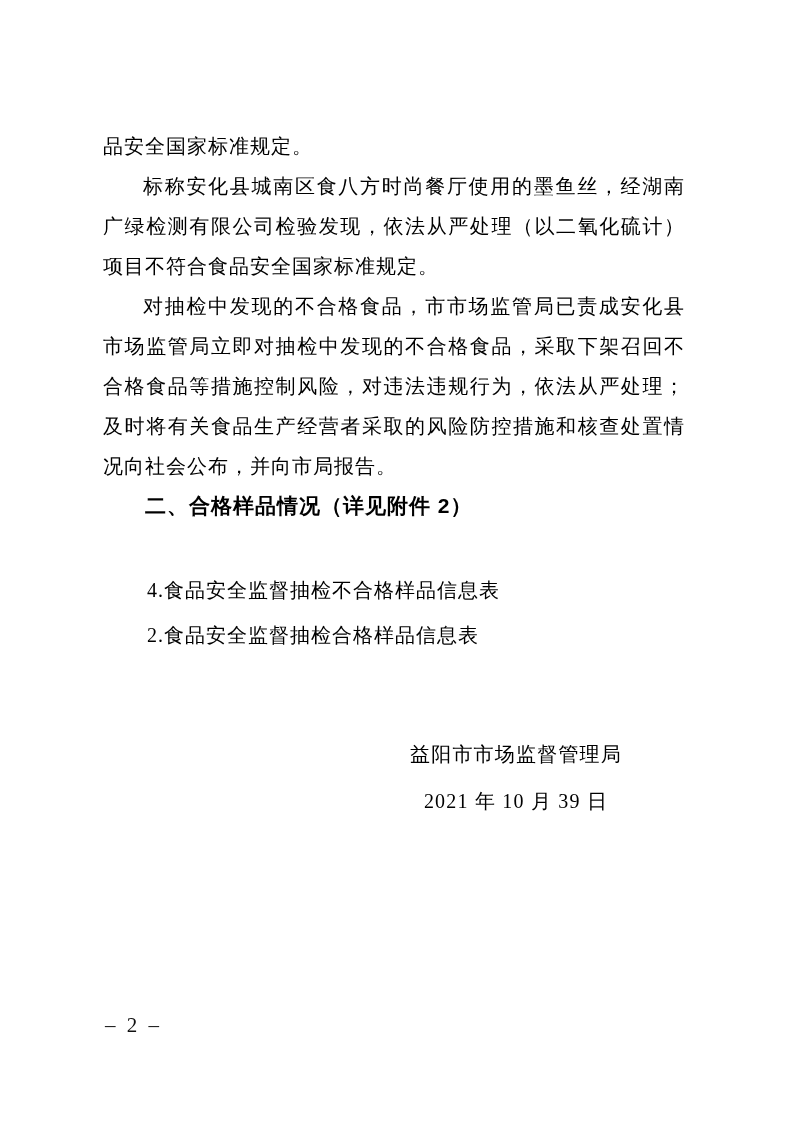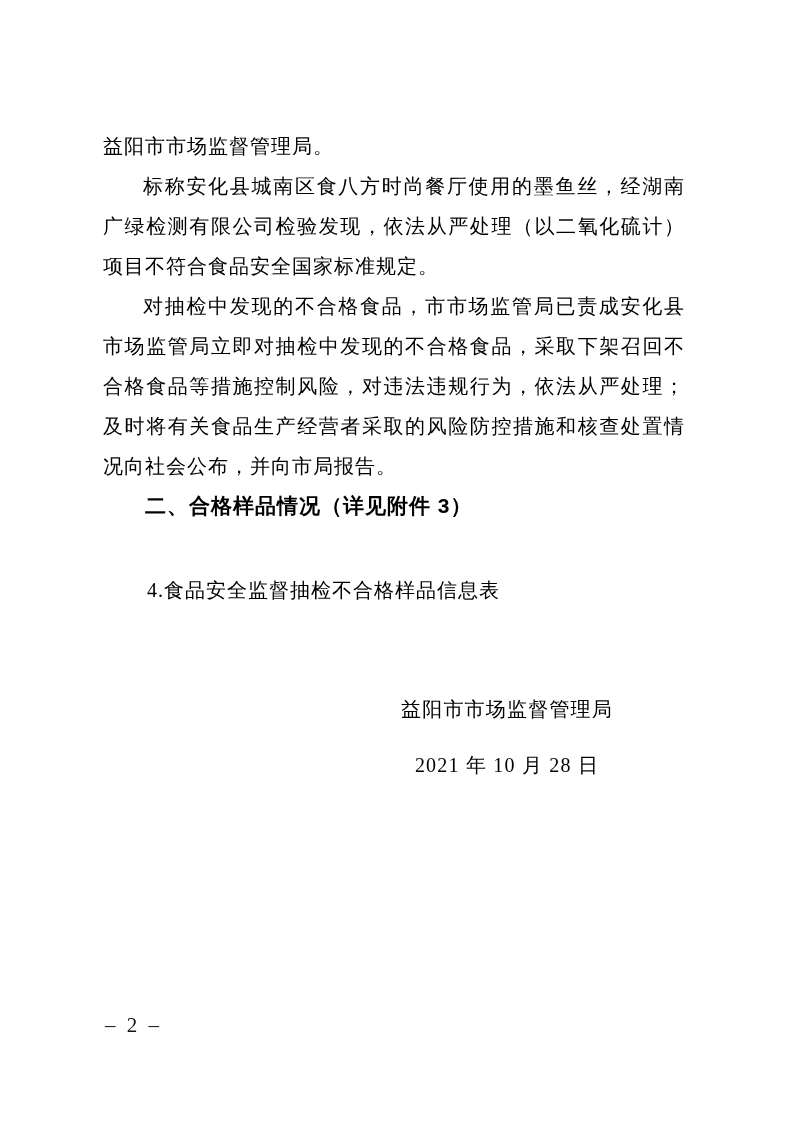--- a/index.html
+++ b/index.html
@@ -57,56 +57,57 @@
   }
   .attachment-items p {
     margin: 0;
   }
   .signature-block {
     margin: 76px 56px 0 auto;
     width: max-content;
     text-align: center;
   }
   .signature-block p {
-    margin: 16px;
+    margin: 7px;
     font-size: 20px;
     line-height: 40px;
     letter-spacing: 1.2px;
   }
   .page-footer {
     position: absolute;
     left: 105px;
     top: 1013px;
     font-size: 21px;
     letter-spacing: 3px;
     color: #111111;
   }
 </style>
 </head>
 <body>
 
 <div class="page">
   <div class="content">
 
-    <p class="para">益阳市市场监督管理局。</p>
+    <p class="para">品安全国家标准规定。</p>
 
     <p class="para indent">标称安化县城南区食八方时尚餐厅使用的墨鱼丝，经湖南广绿检测有限公司检验发现，依法从严处理（以二氧化硫计）项目不符合食品安全国家标准规定。</p>
 
     <p class="para indent">对抽检中发现的不合格食品，市市场监管局已责成安化县市场监管局立即对抽检中发现的不合格食品，采取下架召回不合格食品等措施控制风险，对违法违规行为，依法从严处理；及时将有关食品生产经营者采取的风险防控措施和核查处置情况向社会公布，并向市局报告。</p>
 
-    <h2 class="section-heading">二、合格样品情况（详见附件 3）</h2>
+    <h2 class="section-heading">二、合格样品情况（详见附件 2）</h2>
 
 
     <div class="attachments">
       <div class="attachment-items">
         <p>4.食品安全监督抽检不合格样品信息表</p>
+        <p>2.食品安全监督抽检合格样品信息表</p>
       </div>
     </div>
 
     <div class="signature-block">
       <p>益阳市市场监督管理局</p>
-      <p>2021 年 10 月 28 日</p>
+      <p>2021 年 10 月 39 日</p>
     </div>
 
   </div>
 
   <div class="page-footer">– 2 –</div>
 </div>
 
 </body></html>

